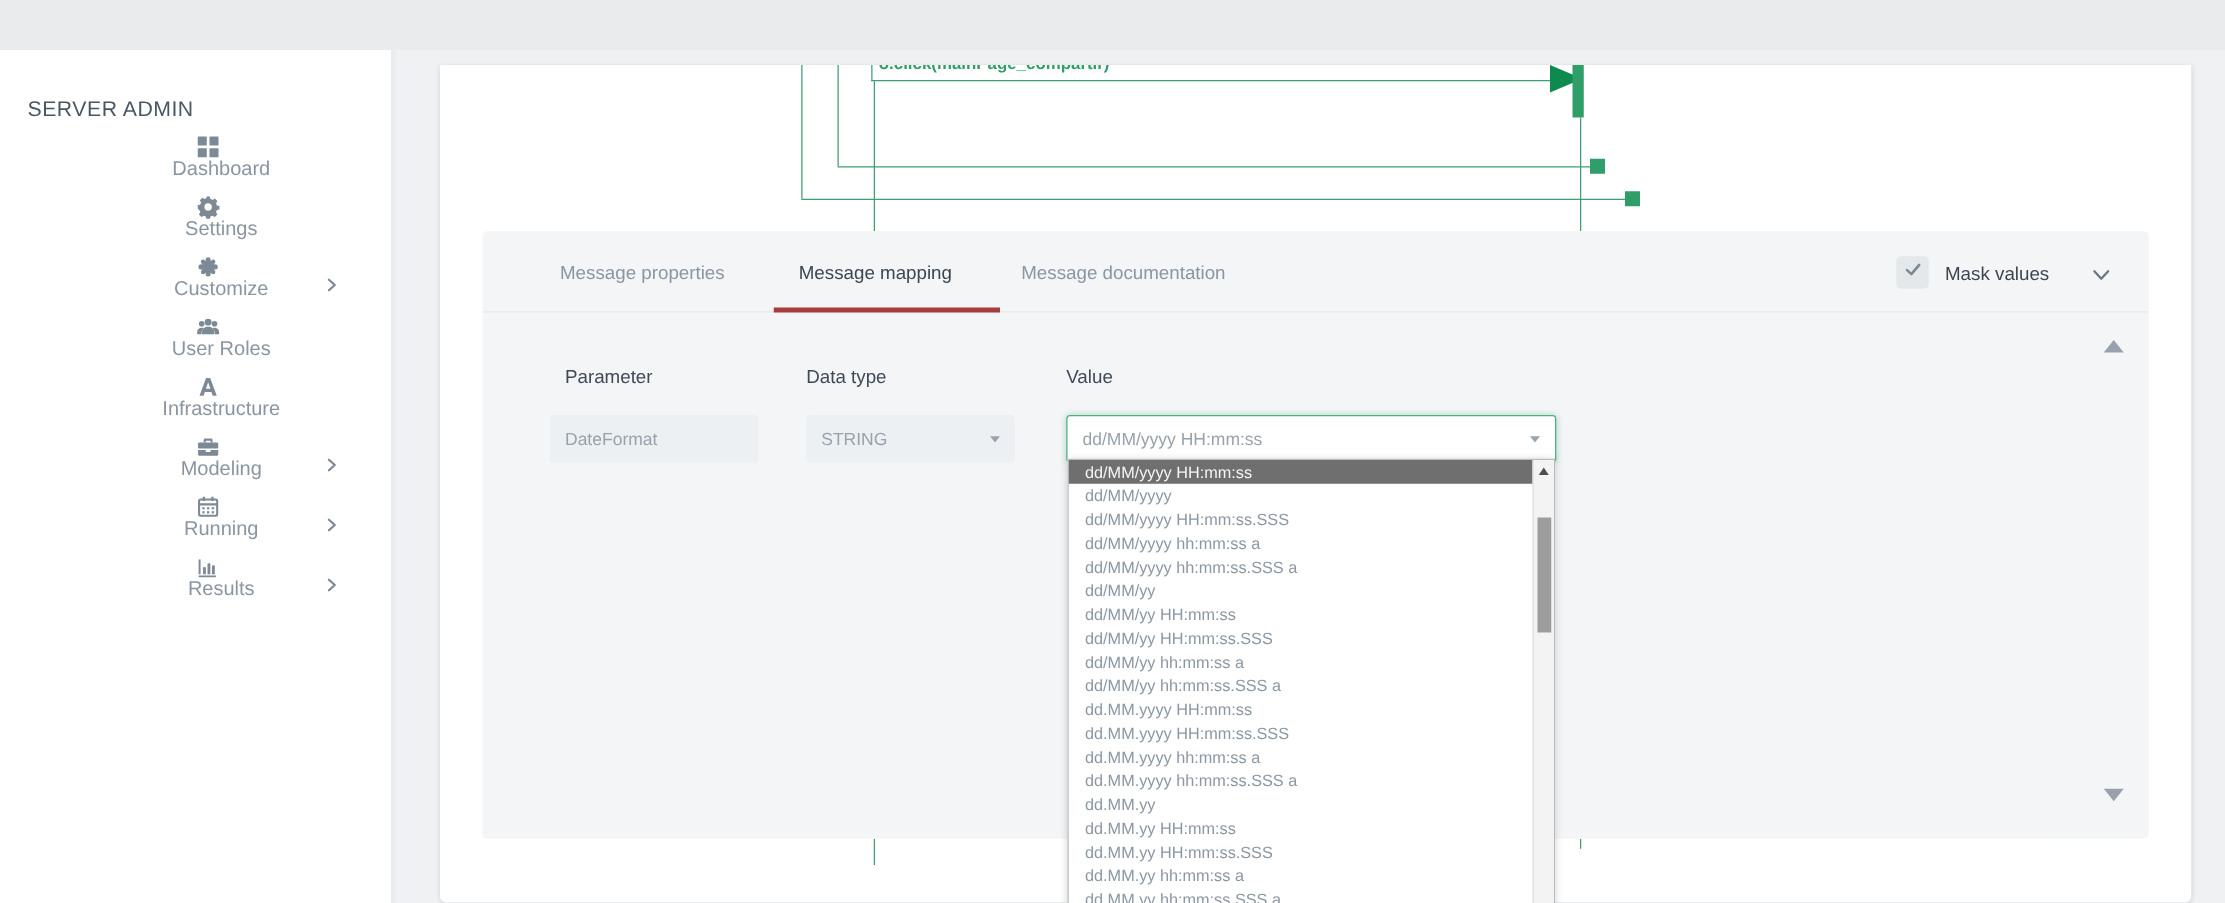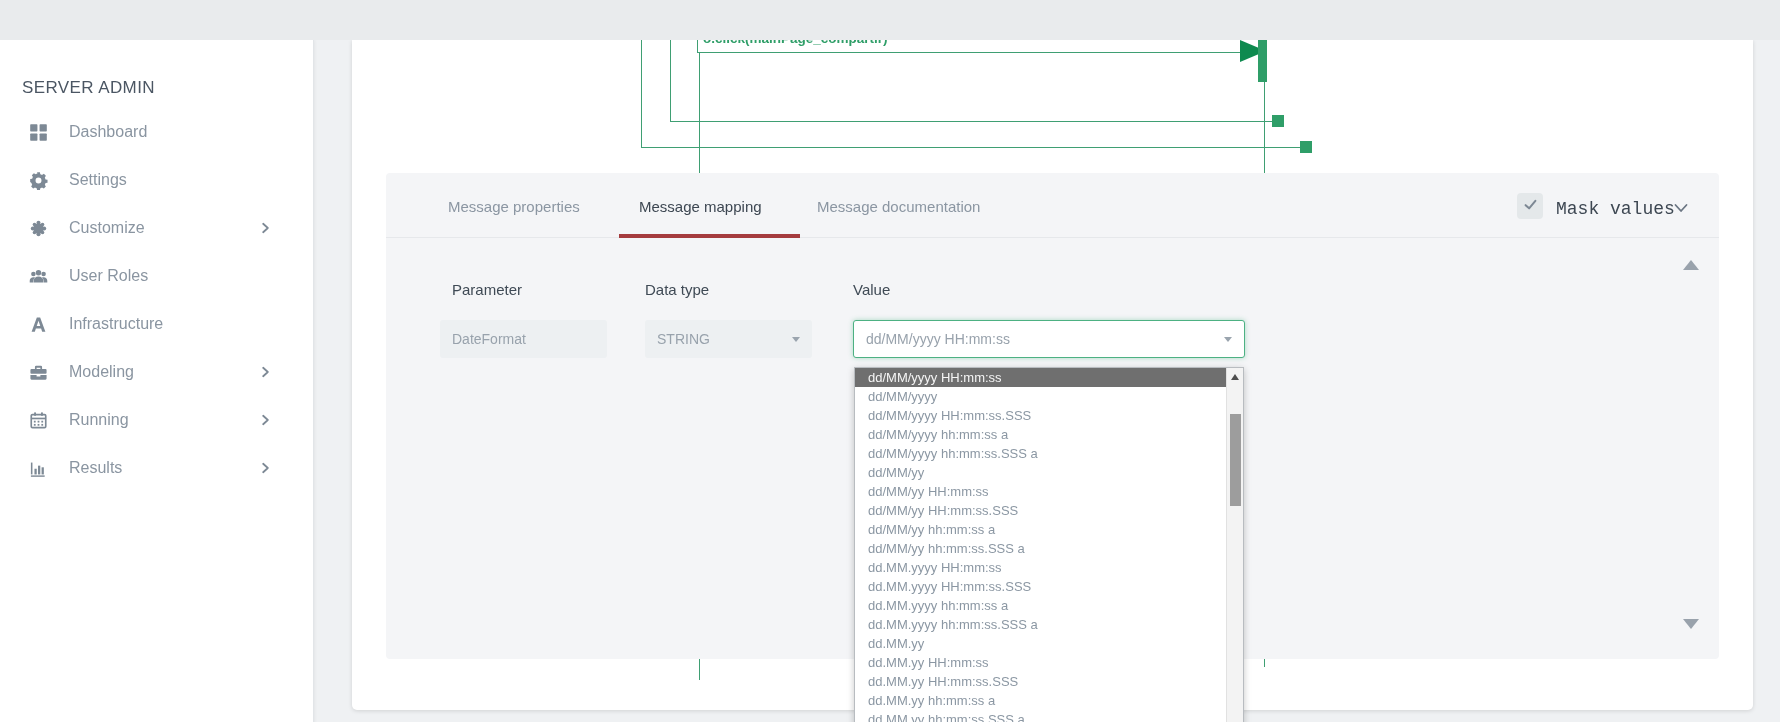--- a/index.html
+++ b/index.html
@@ -5,48 +5,48 @@
   html,body { margin:0; padding:0; background:#e9ebed; }
   body { font-family:"Liberation Sans", sans-serif; }
   #app { position:relative; width:1780px; height:722px; overflow:hidden; background:#eff1f3;margin-top:40px; }
 
   
   .sidebar { position:absolute; left:0; top:0; width:313px; height:712px; background:#ffffff;
              border-right:1px solid #e2e5e8; box-shadow:1px 0 3px rgba(0,0,0,.05); }
   .sidebar-title { position:absolute; left:22px; top:38px; font-size:17px; font-weight:500;
                    color:#4b5663; letter-spacing:.4px; }
   .nav { position:absolute; top:68px; left:0; right:0; }
-  .nav-item { position:relative; height:48px; display:flex; align-items:center; padding-left:29px; cursor:pointer; }
+  .nav-item { position:relative; height:48px; display:flex; align-items:center; padding-left:41px; cursor:pointer;flex-direction:column; }
   .nav-icon { width:19px; height:19px; margin-right:21px; display:flex; align-items:center; justify-content:center; }
   .nav-label { font-size:16px; color:#8a95a1; }
   .nav-chevron { position:absolute; left:258px; top:50%; transform:translateY(-50%); width:15px; height:15px; }
 
   
-  .card { position:absolute; left:352px; top:0; width:1401px; height:670px; background:#ffffff;
+  .card { position:absolute; left:352px; top:12px; width:1401px; height:670px; background:#ffffff;
           border-radius:0 0 5px 5px; box-shadow:0 1px 4px rgba(0,0,0,.13); overflow:hidden; }
 
   
   .dg-line { position:absolute; background:#3f9f73; }
   .dg-text { position:absolute; left:351px; top:-9px; color:#2f9e68; font-size:13.5px; font-weight:600; white-space:nowrap; }
   .dg-square { position:absolute; width:12px; height:12px; background:#2f9e68; }
   .dg-arrow { position:absolute; left:888px; top:0; width:0; height:0;
               border-top:11px solid transparent; border-bottom:11px solid transparent; border-left:26px solid #0e8a4f; }
   .dg-bar { position:absolute; left:906px; top:0; width:9px; height:42px; background:#2f9e68; }
 
   
   .panel { position:absolute; left:34px; top:133px; width:1333px; height:486px; background:#f4f5f7; border-radius:4px; }
   .tabs-row { position:absolute; left:0; top:0; right:0; height:64px; border-bottom:1px solid #e6e8eb; }
   .tab { position:absolute; top:25px; font-size:15px; color:#8b96a2; cursor:pointer; white-space:nowrap; }
   .tab.active { color:#3d4752; }
   .tab-underline { position:absolute; left:233px; top:61px; width:181px; height:4px; background:#a53c3e; }
   .tab-props { left:62px; } .tab-map { left:253px; } .tab-doc { left:431px; }
 
   .mask-box { position:absolute; left:1131px; top:20px; width:26px; height:26px; background:#e4e8ea;
               border-radius:4px; display:flex; align-items:center; justify-content:center; cursor:pointer; }
-  .mask-label { position:absolute; left:1170px; top:26px; font-size:18px; color:#3d4752;font-family:Liberation Mono, monospace; }
+  .mask-label { position:absolute; left:1170px; top:26px; font-size:15px; color:#3d4752; }
   .collapse-chevron { position:absolute; left:1286px; top:26px; width:18px; height:18px; cursor:pointer; }
 
   .f-label { position:absolute; top:108px; font-size:15px; color:#3f4a55; }
   .f-label.p { left:66px; } .f-label.d { left:259px; } .f-label.v { left:467px; }
 
   .field { position:absolute; top:147px; height:38px; box-sizing:border-box; border-radius:3px;
            font-size:14px; color:#98a2ac; display:flex; align-items:center; padding:0 12px; }
   .field.gray { background:#edf0f2; }
   #param-field { left:54px; width:167px; }
   #dtype-field { left:259px; width:167px; justify-content:space-between; cursor:pointer; }

